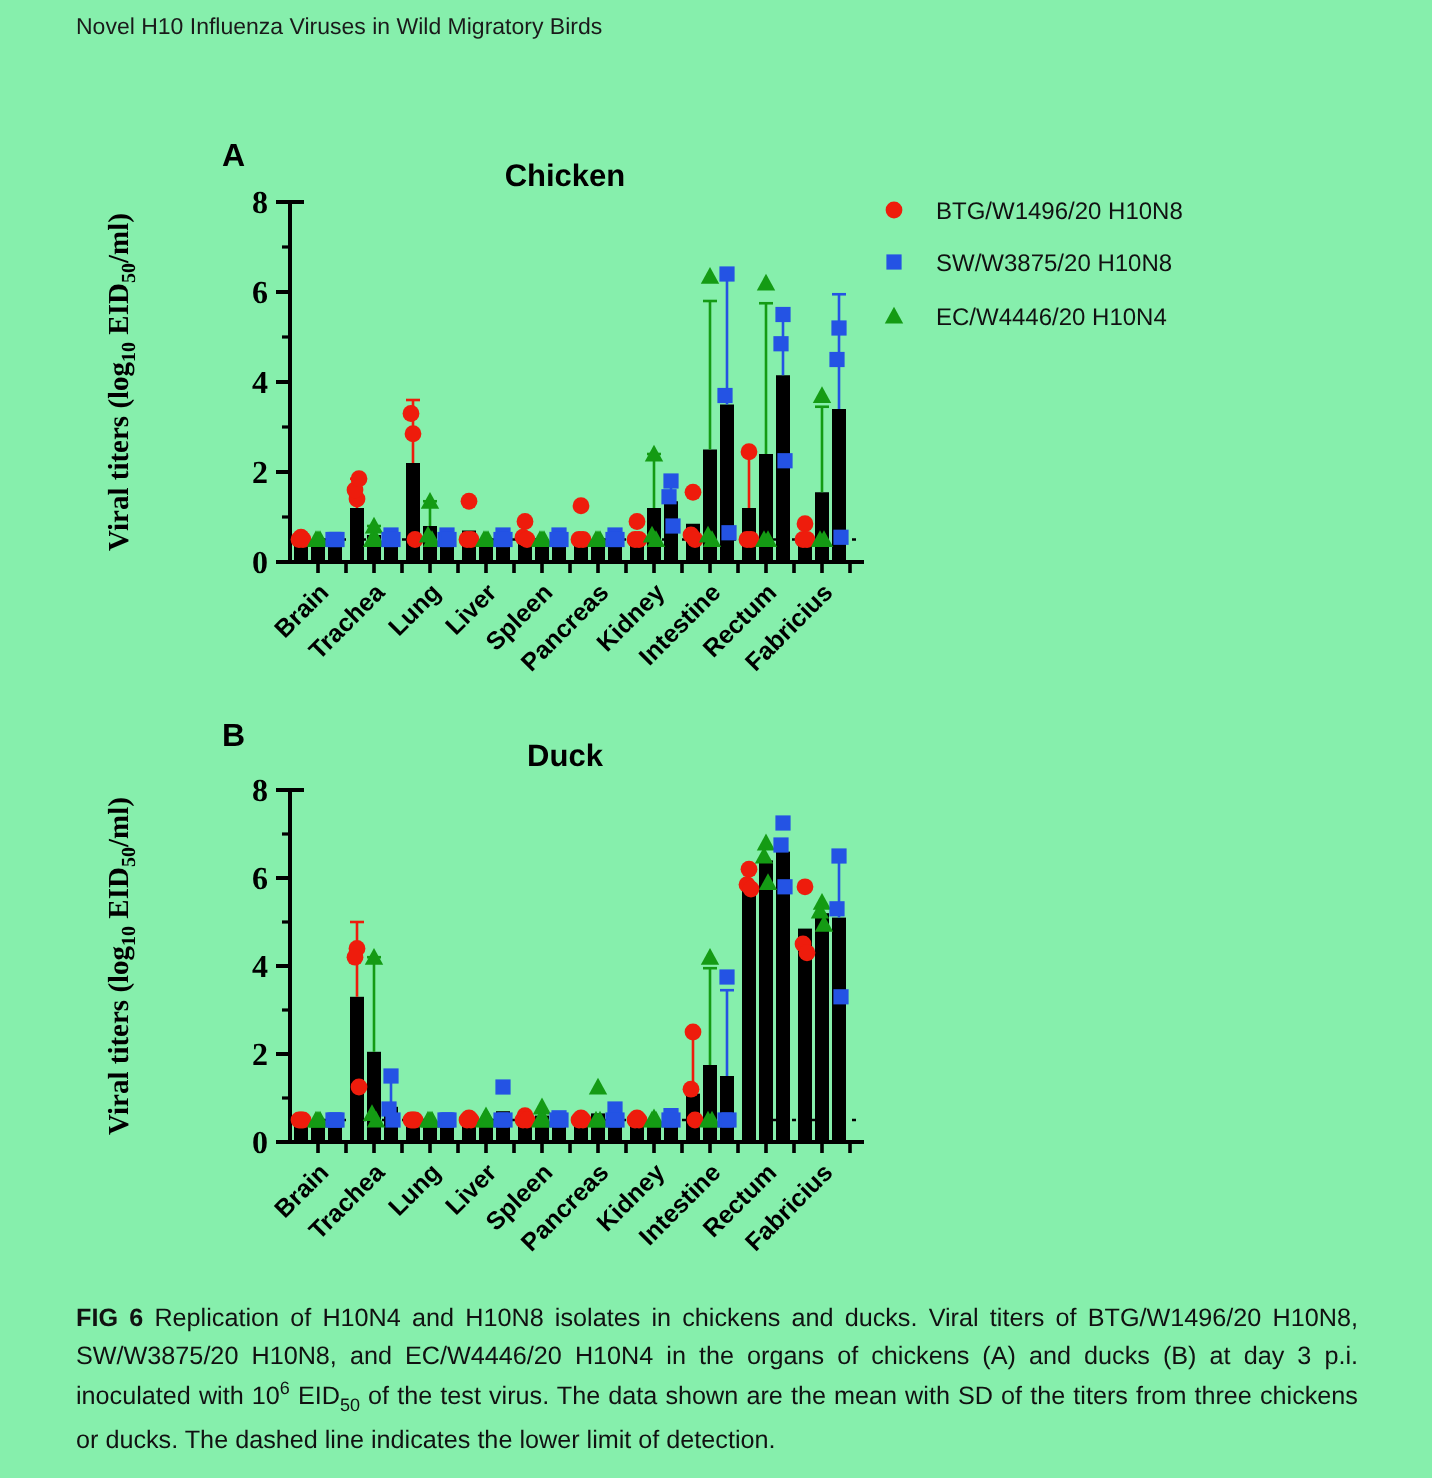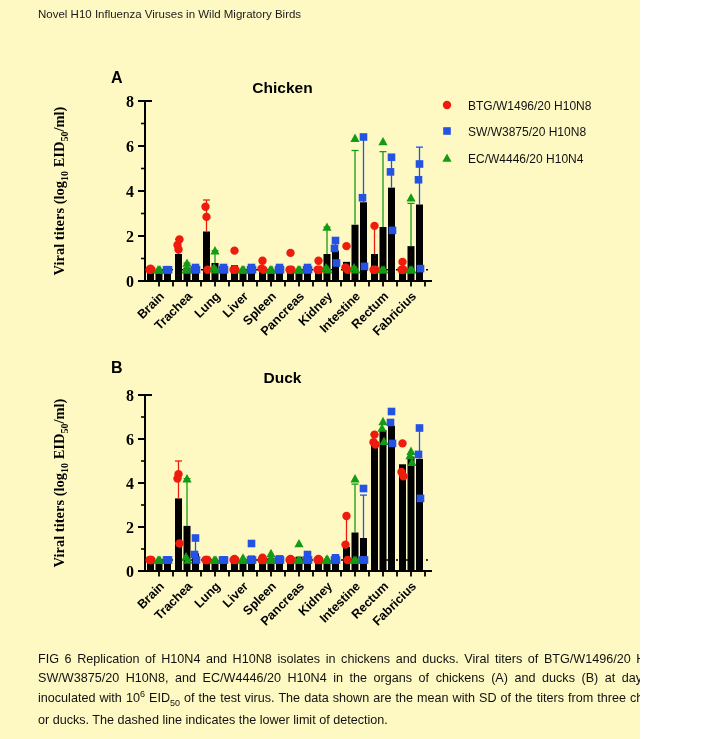--- a/index.html
+++ b/index.html
@@ -1,22 +1,22 @@
 <!DOCTYPE html>
 <html><head>
 <meta charset="utf-8">
 <style>
   html,body{margin:0;padding:0;background:#ffffff;}
-  .page{position:relative;width:640px;height:739px;background:#fef9c3;overflow:hidden;
+  .page{position:relative;width:716px;height:739px;background:#86efac;overflow:hidden;
         font-family:"Liberation Sans",sans-serif;}
   .running-head{position:absolute;left:38px;top:8px;font-size:11.5px;color:#1a1a1a;}
   #figure-svg{position:absolute;left:0;top:0;}
   .caption{position:absolute;left:38px;top:650px;width:641px;margin:0;
            font-size:12.6px;line-height:1.52;color:#111;text-align:justify;}
-  .caption b{font-weight:normal;}
+  .caption b{font-weight:bold;}
   .caption sup{font-size:9px;}
   .caption sub{font-size:9px;}
 </style>
 </head>
 <body>
 
 <div class="page">
   <div class="running-head">Novel H10 Influenza Viruses in Wild Migratory Birds</div>
   <svg id="figure-svg" width="716" height="650" viewBox="0 0 716 650">
       <g>

